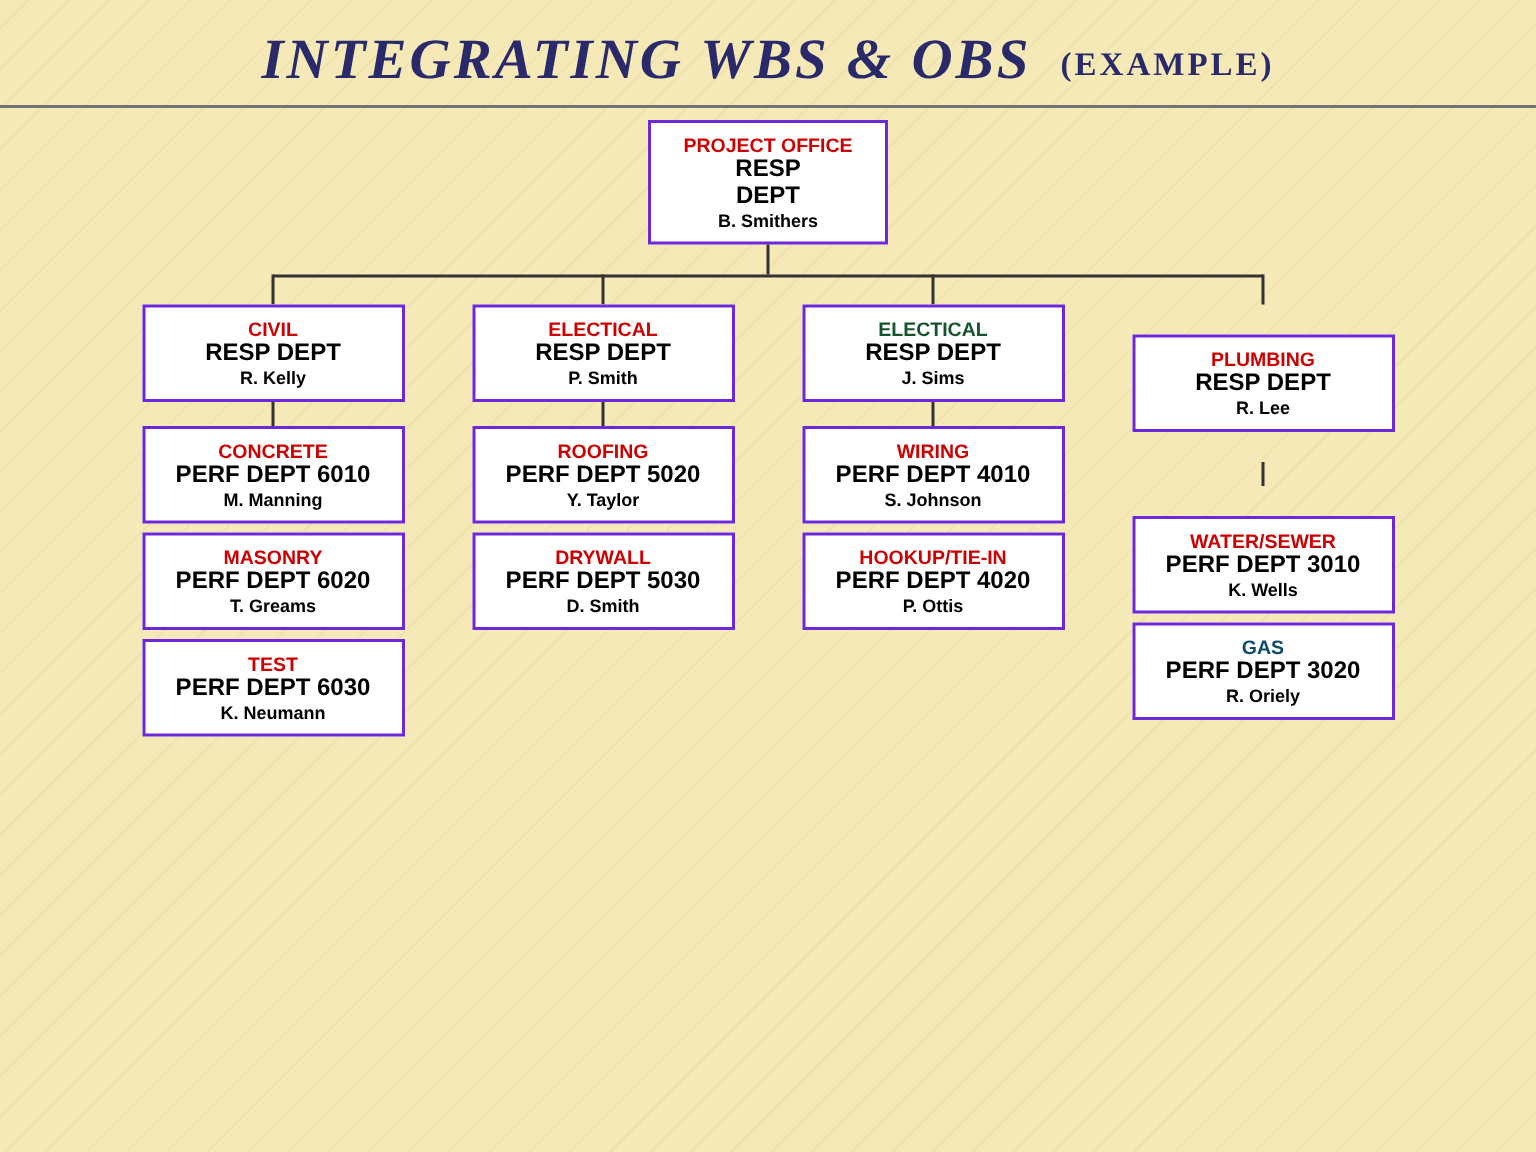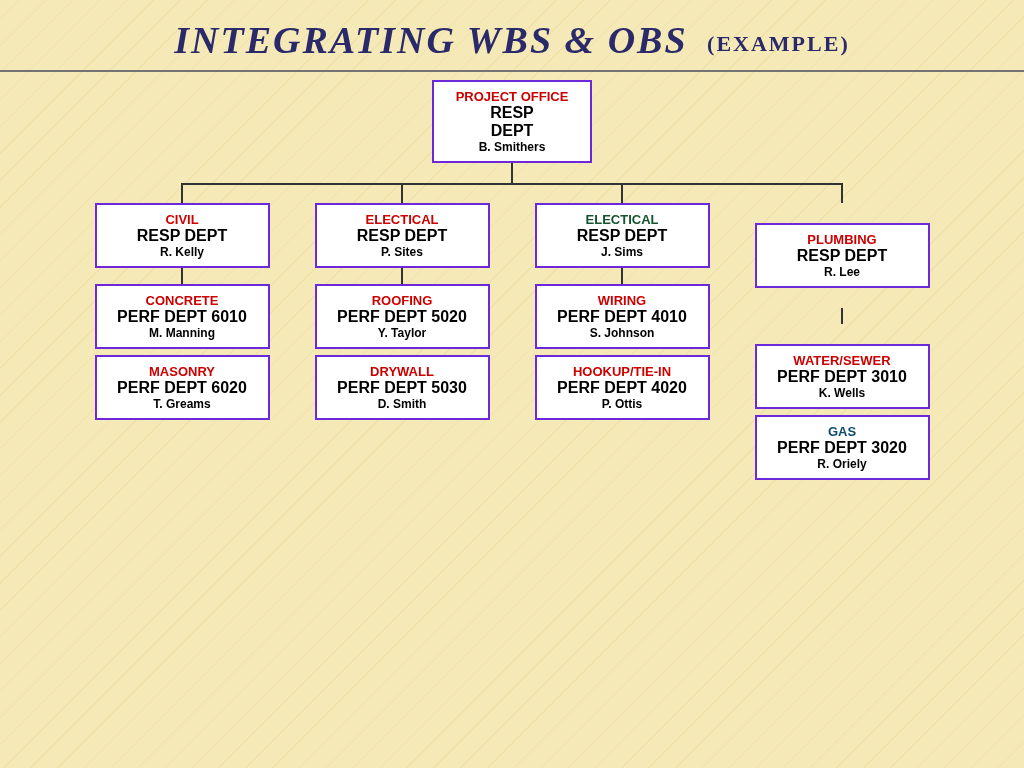--- a/index.html
+++ b/index.html
@@ -153,30 +153,35 @@
             <div class="box-label">PERF DEPT 6010</div>
             <div class="box-person">M. Manning</div>
           </div>
 
           <div class="box level2-box">
             <div class="box-title" style="color:#cc0000;">MASONRY</div>
             <div class="box-label">PERF DEPT 6020</div>
             <div class="box-person">T. Greams</div>
           </div>
 
+          <div class="box level2-box">
+            <div class="box-title" style="color:#cc0000;">TEST</div>
+            <div class="box-label">PERF DEPT 6030</div>
+            <div class="box-person">K. Neumann</div>
+          </div>
         </div>
       </div>
     </div>
 
     <div class="col-wrapper" style="width:220px;">
       <div class="vert-line" style="height:20px;"></div>
       <div class="box level1-box" style="width:175px;">
         <div class="box-title" style="color:#cc0000;">ELECTICAL</div>
         <div class="box-label">RESP DEPT</div>
-        <div class="box-person">P. Sites</div>
+        <div class="box-person">P. Smith</div>
       </div>
       <div class="vert-line" style="height:16px;"></div>
       <div class="level2-boxes">
 
 
         <div class="box level2-box">
           <div class="box-title" style="color:#cc0000;">ROOFING</div>
           <div class="box-label">PERF DEPT 5020</div>
           <div class="box-person">Y. Taylor</div>
         </div>

